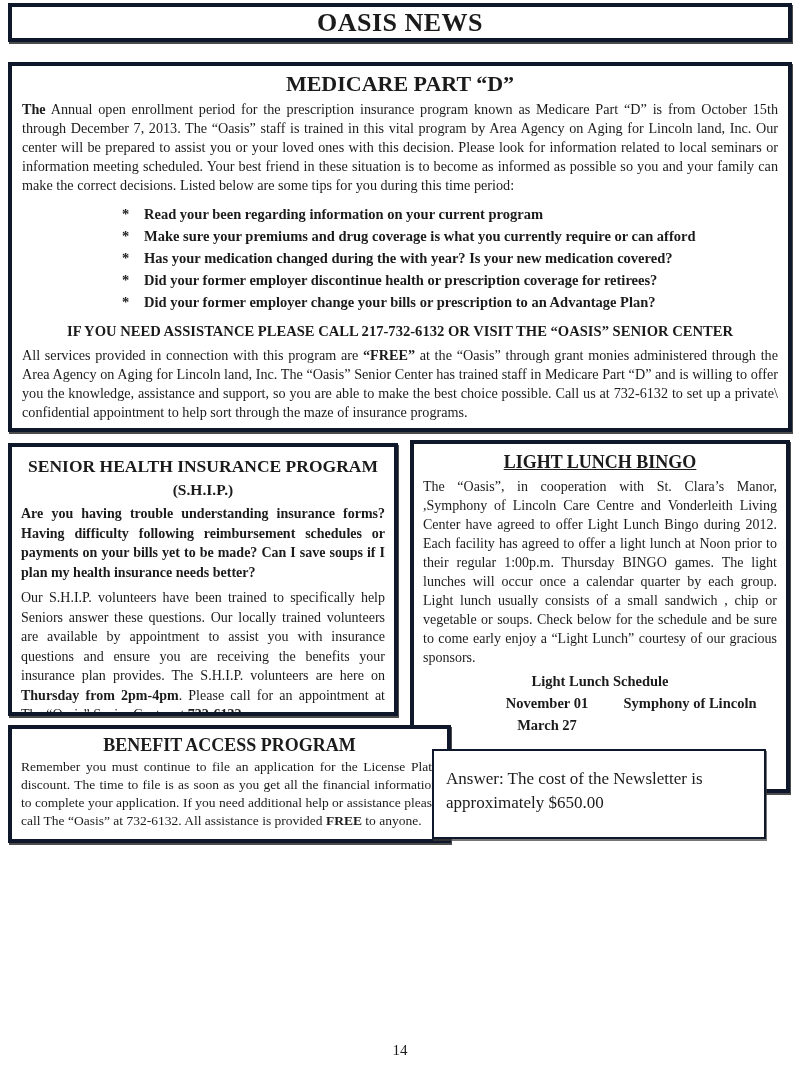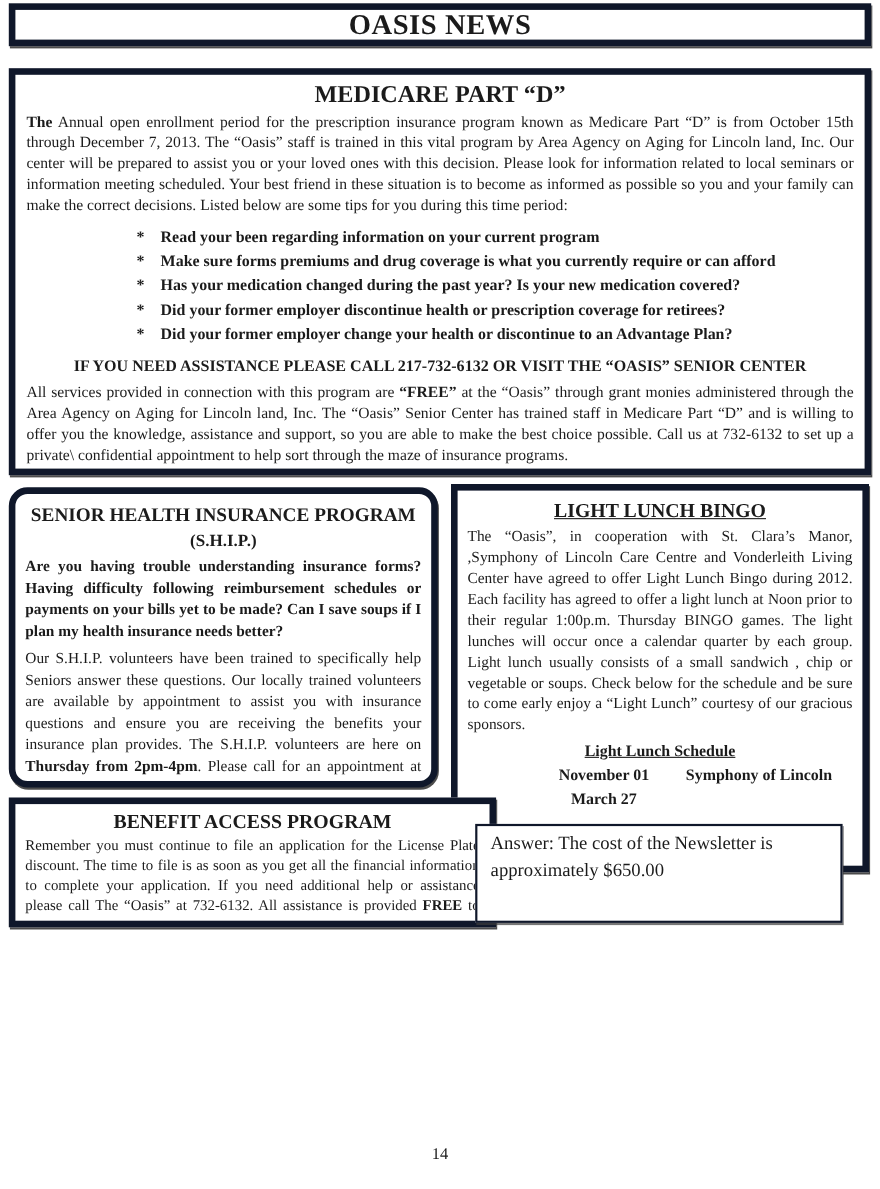--- a/index.html
+++ b/index.html
@@ -2,53 +2,53 @@
 <html><head>
 <meta charset="utf-8">
 <style>
   html,body{margin:0;padding:0;background:#fff;}
   .sheet{
     position:relative;width:800px;height:1081px;background:#fff;
     font-family:"Liberation Serif","DejaVu Serif",serif;color:#1b1b1b;
     overflow:hidden;
   }
   .box{
-    position:absolute;background:#fff;border:6px solid #0f172a;
+    position:absolute;background:#fff;border:4px solid #0f172a;
     box-shadow:1px 2px 0 rgba(45,45,45,.85);box-sizing:border-box;overflow:hidden;
   }
   
   .masthead{left:8px;top:3px;width:784px;height:39px;display:flex;align-items:center;justify-content:center;}
   .masthead h1{margin:0;font-size:26px;font-weight:bold;letter-spacing:.5px;}
   
   .medicare{left:8px;top:62px;width:784px;height:370px;padding:4px 10px;}
   .medicare h2{margin:1px 0 3px;font-size:22px;text-align:center;}
   .body-just{margin:0;text-align:justify;font-size:14.2px;line-height:19px;}
   .tips{list-style:none;margin:8px 0 0 100px;padding:0;}
   .tips li{display:flex;font-weight:bold;font-size:14.5px;line-height:22px;}
   .tips .star{width:22px;flex:0 0 22px;}
   .assist{margin:9px 0 5px;text-align:center;font-weight:bold;font-size:14.6px;line-height:19px;}
   
-  .ship{left:8px;top:443px;width:390px;height:273px;padding:5px 9px;border-radius:17px;}
+  .ship{left:8px;top:443px;width:390px;height:273px;padding:5px 9px;}
   .ship h2{margin:3px 0 0;font-size:17.5px;text-align:center;line-height:22px;}
   .ship h3{margin:3px 0 5px;font-size:15.5px;text-align:center;line-height:19px;}
   .ship-q{margin:0 0 6px;text-align:justify;font-weight:bold;font-size:14px;line-height:19.5px;}
   .ship-p{margin:0;text-align:justify;font-size:14px;line-height:19.5px;}
   
   .bingo{left:410px;top:440px;width:380px;height:353px;padding:5px 9px;}
   .bingo h2{margin:2px 0 4px;font-size:18px;text-align:center;text-decoration:underline;line-height:22px;}
   .bingo-p{margin:0;text-align:justify;font-size:14px;line-height:19px;}
-  .sched-title{margin:5px 0 2px;text-align:center;font-weight:bold;font-size:14.5px;text-decoration:underline;line-height:19px;}
+  .sched-title{margin:5px 0 2px;text-align:center;font-weight:bold;font-size:14.5px;line-height:19px;}
   .sched{margin:2px 0 0 68px;text-align:center;}
   .sched-row{display:grid;grid-template-columns:112px auto;font-weight:bold;font-size:14.5px;line-height:21.5px;}
   
   .benefit{left:8px;top:725px;width:443px;height:118px;padding:4px 9px;}
   .benefit h2{margin:2px 0 2px;font-size:18px;text-align:center;line-height:21px;}
   .benefit-p{margin:0;text-align:justify;font-size:13.5px;line-height:18px;}
   
-  .answer{left:432px;top:749px;width:334px;height:90px;padding:4px 12px;border-width:2px;box-shadow:1px 2px 0 rgba(60,60,60,.7);}
+  .answer{left:432px;top:749px;width:334px;height:90px;padding:16px 12px;border-width:2px;box-shadow:1px 2px 0 rgba(60,60,60,.7);}
   .answer p{margin:0;font-size:17px;line-height:24px;}
   
   .pagefoot{position:absolute;left:0;top:1042px;width:100%;text-align:center;font-size:15px;}
   b{font-weight:bold;}
 </style>
 </head>
 <body>
 
 <div class="sheet">
 
@@ -59,33 +59,33 @@
   <section class="box medicare">
     <h2>MEDICARE PART “D”</h2>
     <p class="body-just"><b>The</b><span> Annual open enrollment period for the prescription insurance program known as Medicare Part “D” is from October 15th through December 7, 2013.  The “Oasis” staff is trained in this vital program by Area Agency on Aging for Lincoln land, Inc.   Our center will be prepared to assist you or your loved ones with this decision.  Please look for  information related to local seminars or information meeting scheduled.  Your best friend in these situation is to become as    informed as possible so you and your family can make the correct decisions.  Listed below are some tips for you during this time period:</span></p>
     <ul class="tips">
       <li>
           <span class="star">*</span>
           <span>Read your been regarding information on your current program</span>
         </li>
       <li>
           <span class="star">*</span>
-          <span>Make sure forms premiums and drug coverage is what you currently require or can afford</span>
+          <span>Make sure your premiums and drug coverage is what you currently require or can afford</span>
         </li>
       <li>
           <span class="star">*</span>
-          <span>Has your medication changed during the past year?  Is your new medication covered?</span>
+          <span>Has your medication changed during the with year?  Is your new medication covered?</span>
         </li>
       <li>
           <span class="star">*</span>
           <span>Did your former employer discontinue health or prescription coverage for retirees?</span>
         </li>
       <li>
           <span class="star">*</span>
-          <span>Did your former employer change your health or discontinue to an Advantage Plan?</span>
+          <span>Did your former employer change your bills or prescription to an Advantage Plan?</span>
         </li>
     </ul>
     <p class="assist">IF YOU NEED ASSISTANCE PLEASE CALL 217-732-6132 OR VISIT THE “OASIS” SENIOR CENTER</p>
     <p class="body-just"><span>All services provided in connection with this program are </span><b>“FREE”</b><span> at the “Oasis” through grant monies administered through the Area Agency on Aging for Lincoln land, Inc.  The “Oasis” Senior Center has trained staff in Medicare Part “D” and is willing to offer you the knowledge, assistance and support, so you are able to make the best choice possible.  Call us at 732-6132 to set up a private\ confidential appointment to help sort through the maze of insurance programs.</span></p>
   </section>
 
   <section class="box ship">
     <h2>SENIOR HEALTH INSURANCE PROGRAM</h2>
     <h3>(S.H.I.P.)</h3>
     <p class="ship-q">Are you having trouble understanding insurance forms?  Having     difficulty following reimbursement schedules or payments on your bills yet to be made?  Can I save soups if I plan my health     insurance needs better?</p>

